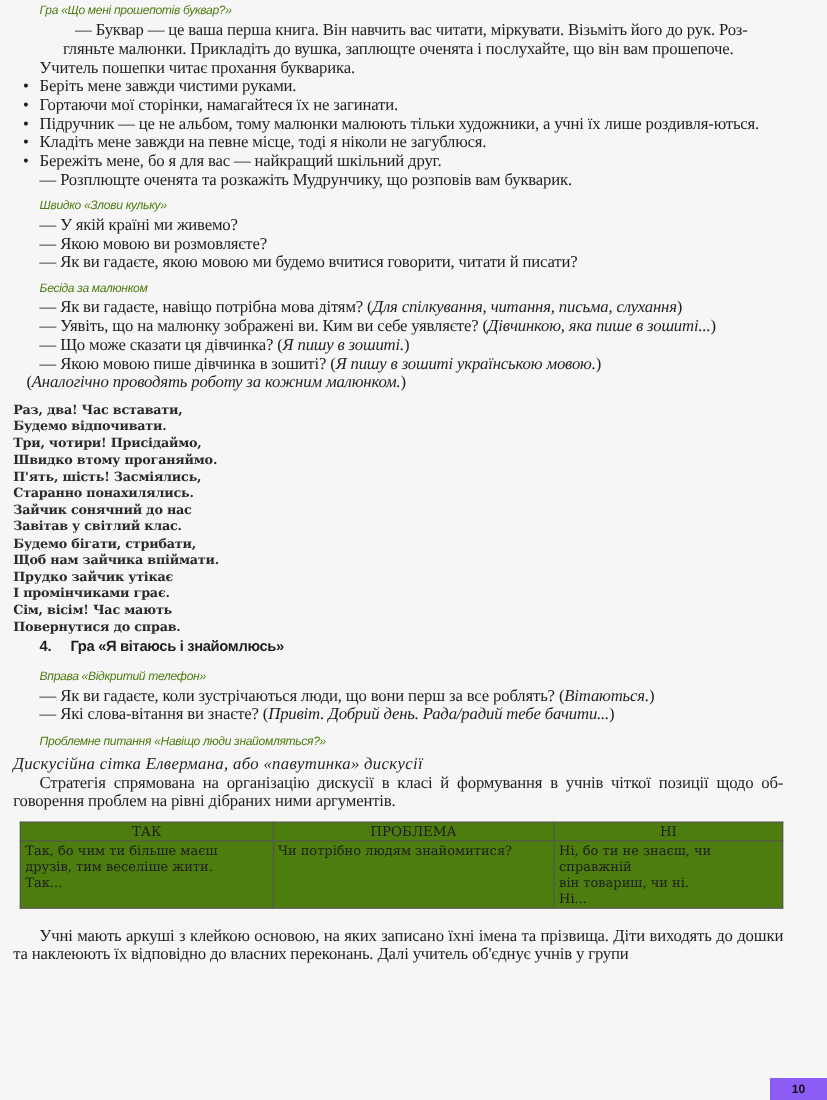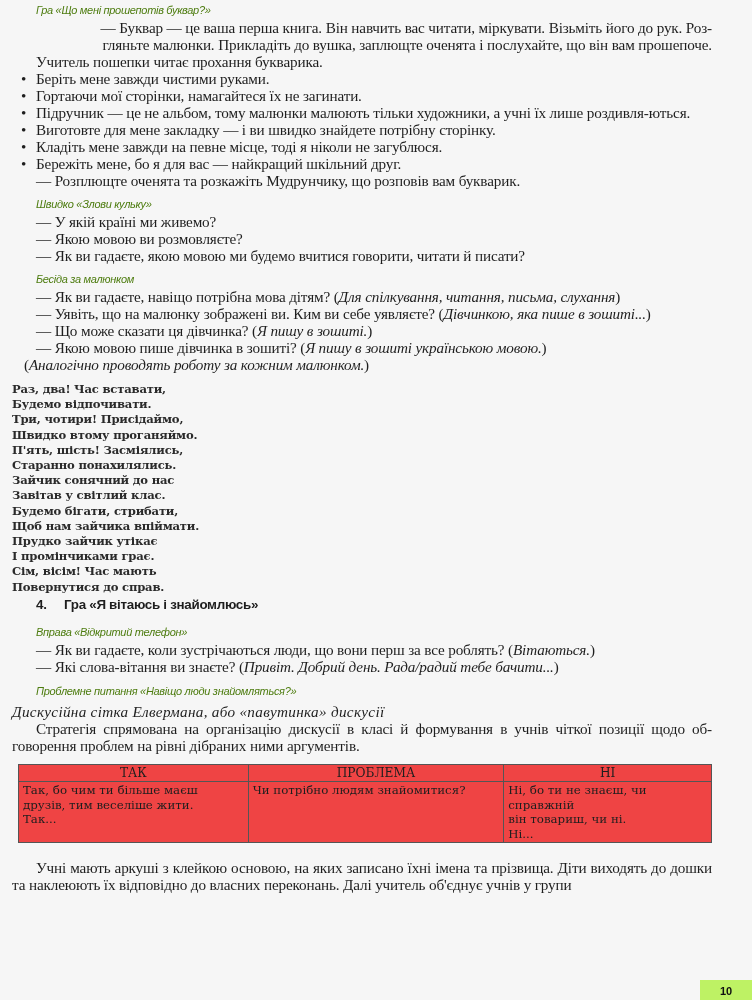--- a/index.html
+++ b/index.html
@@ -31,44 +31,43 @@
       font-size: 11.6px; line-height: 15.2px; color: #2a2a2a; letter-spacing: -0.2px;
     }
     .sec4 {
       font-family: "Liberation Sans", sans-serif; font-weight: bold;
       font-size: 13.4px; margin-left: 24px; letter-spacing: -0.3px;
     }
     .sec4 .num { display: inline-block; width: 28px; }
     table.grid {
       border-collapse: collapse; margin-left: 6px; width: 694px;
       font-family: "DejaVu Serif", serif; font-size: 11.8px; line-height: 14.5px;
-      background: #ef4444;
+      background: #4d7c0f;
     }
     table.grid th, table.grid td { border: 1.3px solid #555; padding: 1px 4px; vertical-align: top; }
     table.grid th { font-weight: normal; text-align: center; font-size: 12.2px; }
     .pagenum {
       position: absolute; right: 0; bottom: 0; width: 52px; height: 20px;
-      background: #bef264; font-family: "Liberation Sans", sans-serif; font-weight: bold;
+      background: #8b5cf6; font-family: "Liberation Sans", sans-serif; font-weight: bold;
       font-size: 11px; text-align: center; line-height: 22px; color: #111;
     }
   </style>
 </head>
 <body>
 
 <div class="page">
 
   <div class="hdr" style="margin-top:2px;">Гра «Що мені прошепотів буквар?»</div>
   <div class="cond">
-    <p class="p indent" style="text-align:right;"><span>— Буквар — це ваша перша книга. Він навчить вас читати, міркувати. Візьміть його до рук. Роз-</span><br><span style="margin-left:-24px; display:inline-block;">гляньте малюнки. Прикладіть до вушка, заплющте оченята і послухайте, що він вам прошепоче.</span></p>
+    <p class="p indent" style="text-align:center;"><span>— Буквар — це ваша перша книга. Він навчить вас читати, міркувати. Візьміть його до рук. Роз-</span><br><span style="margin-left:-24px; display:inline-block;">гляньте малюнки. Прикладіть до вушка, заплющте оченята і послухайте, що він вам прошепоче.</span></p>
     <p class="p indent">Учитель пошепки читає прохання букварика.</p>
     <ul class="bullets">
       <li>Беріть мене завжди чистими руками.</li>
       <li>Гортаючи мої сторінки, намагайтеся їх не загинати.</li>
       <li>Підручник — це не альбом, тому малюнки малюють тільки художники, а учні їх лише роздивля-ються.</li>
-      <li>Виготовте для мене закладку — і ви швидко знайдете потрібну сторінку.</li>
       <li>Кладіть мене завжди на певне місце, тоді я ніколи не загублюся.</li>
       <li>Бережіть мене, бо я для вас — найкращий шкільний друг.</li>
     </ul>
     <p class="p indent">— Розплющте оченята та розкажіть Мудрунчику, що розповів вам букварик.</p>
   </div>
 
   <div class="hdr" style="margin-top:7px;">Швидко «Злови кульку»</div>
   <div class="cond">
     <div class="dash">— У якій країні ми живемо?</div>
     <div class="dash">— Якою мовою ви розмовляєте?</div>

